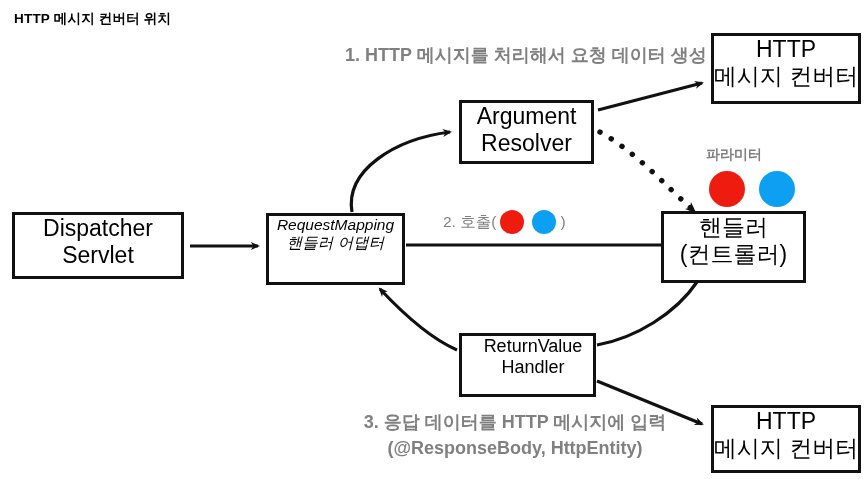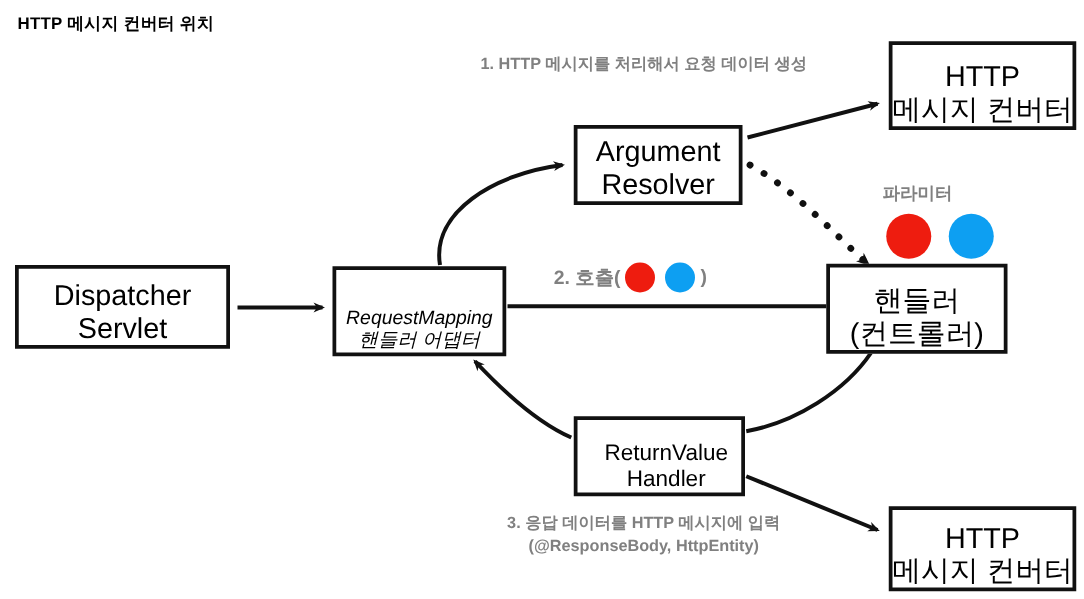--- a/index.html
+++ b/index.html
@@ -36,55 +36,55 @@
     white-space: nowrap;
   }
   .node {
     position: absolute;
     box-sizing: border-box;
     border: 3px solid #111111;
     background: #ffffff;
     display: flex;
     flex-direction: column;
     align-items: center;
-    justify-content: flex-end;
+    justify-content: flex-start;
     text-align: center;
     color: #000000;
     line-height: 1.16;
     z-index: 3;
   }
   .node .ln { display: block; white-space: nowrap; }
   .node-lg { font-size: 23px; }
   .node-md { font-size: 18px; padding-left: 11px; }
   .node-sm { font-size: 15.5px; }
   .note {
     position: absolute;
     color: #808080;
     font-weight: bold;
     text-align: center;
-    font-size: 13px;
+    font-size: 18px;
     line-height: 1.45;
     z-index: 4;
     white-space: nowrap;
   }
   .note .ln { display: block; }
   .small-label {
     position: absolute;
     color: #808080;
     font-weight: bold;
     font-size: 14px;
     z-index: 4;
     white-space: nowrap;
   }
   .call-label {
     position: absolute;
     display: flex;
     align-items: center;
     color: #808080;
-    font-weight: bold;
+    font-weight: normal;
     font-size: 15.5px;
     z-index: 4;
     white-space: nowrap;
     background: #ffffff;
     padding: 0 2px;
   }
   .dot {
     display: inline-block;
     border-radius: 50%;
   }

